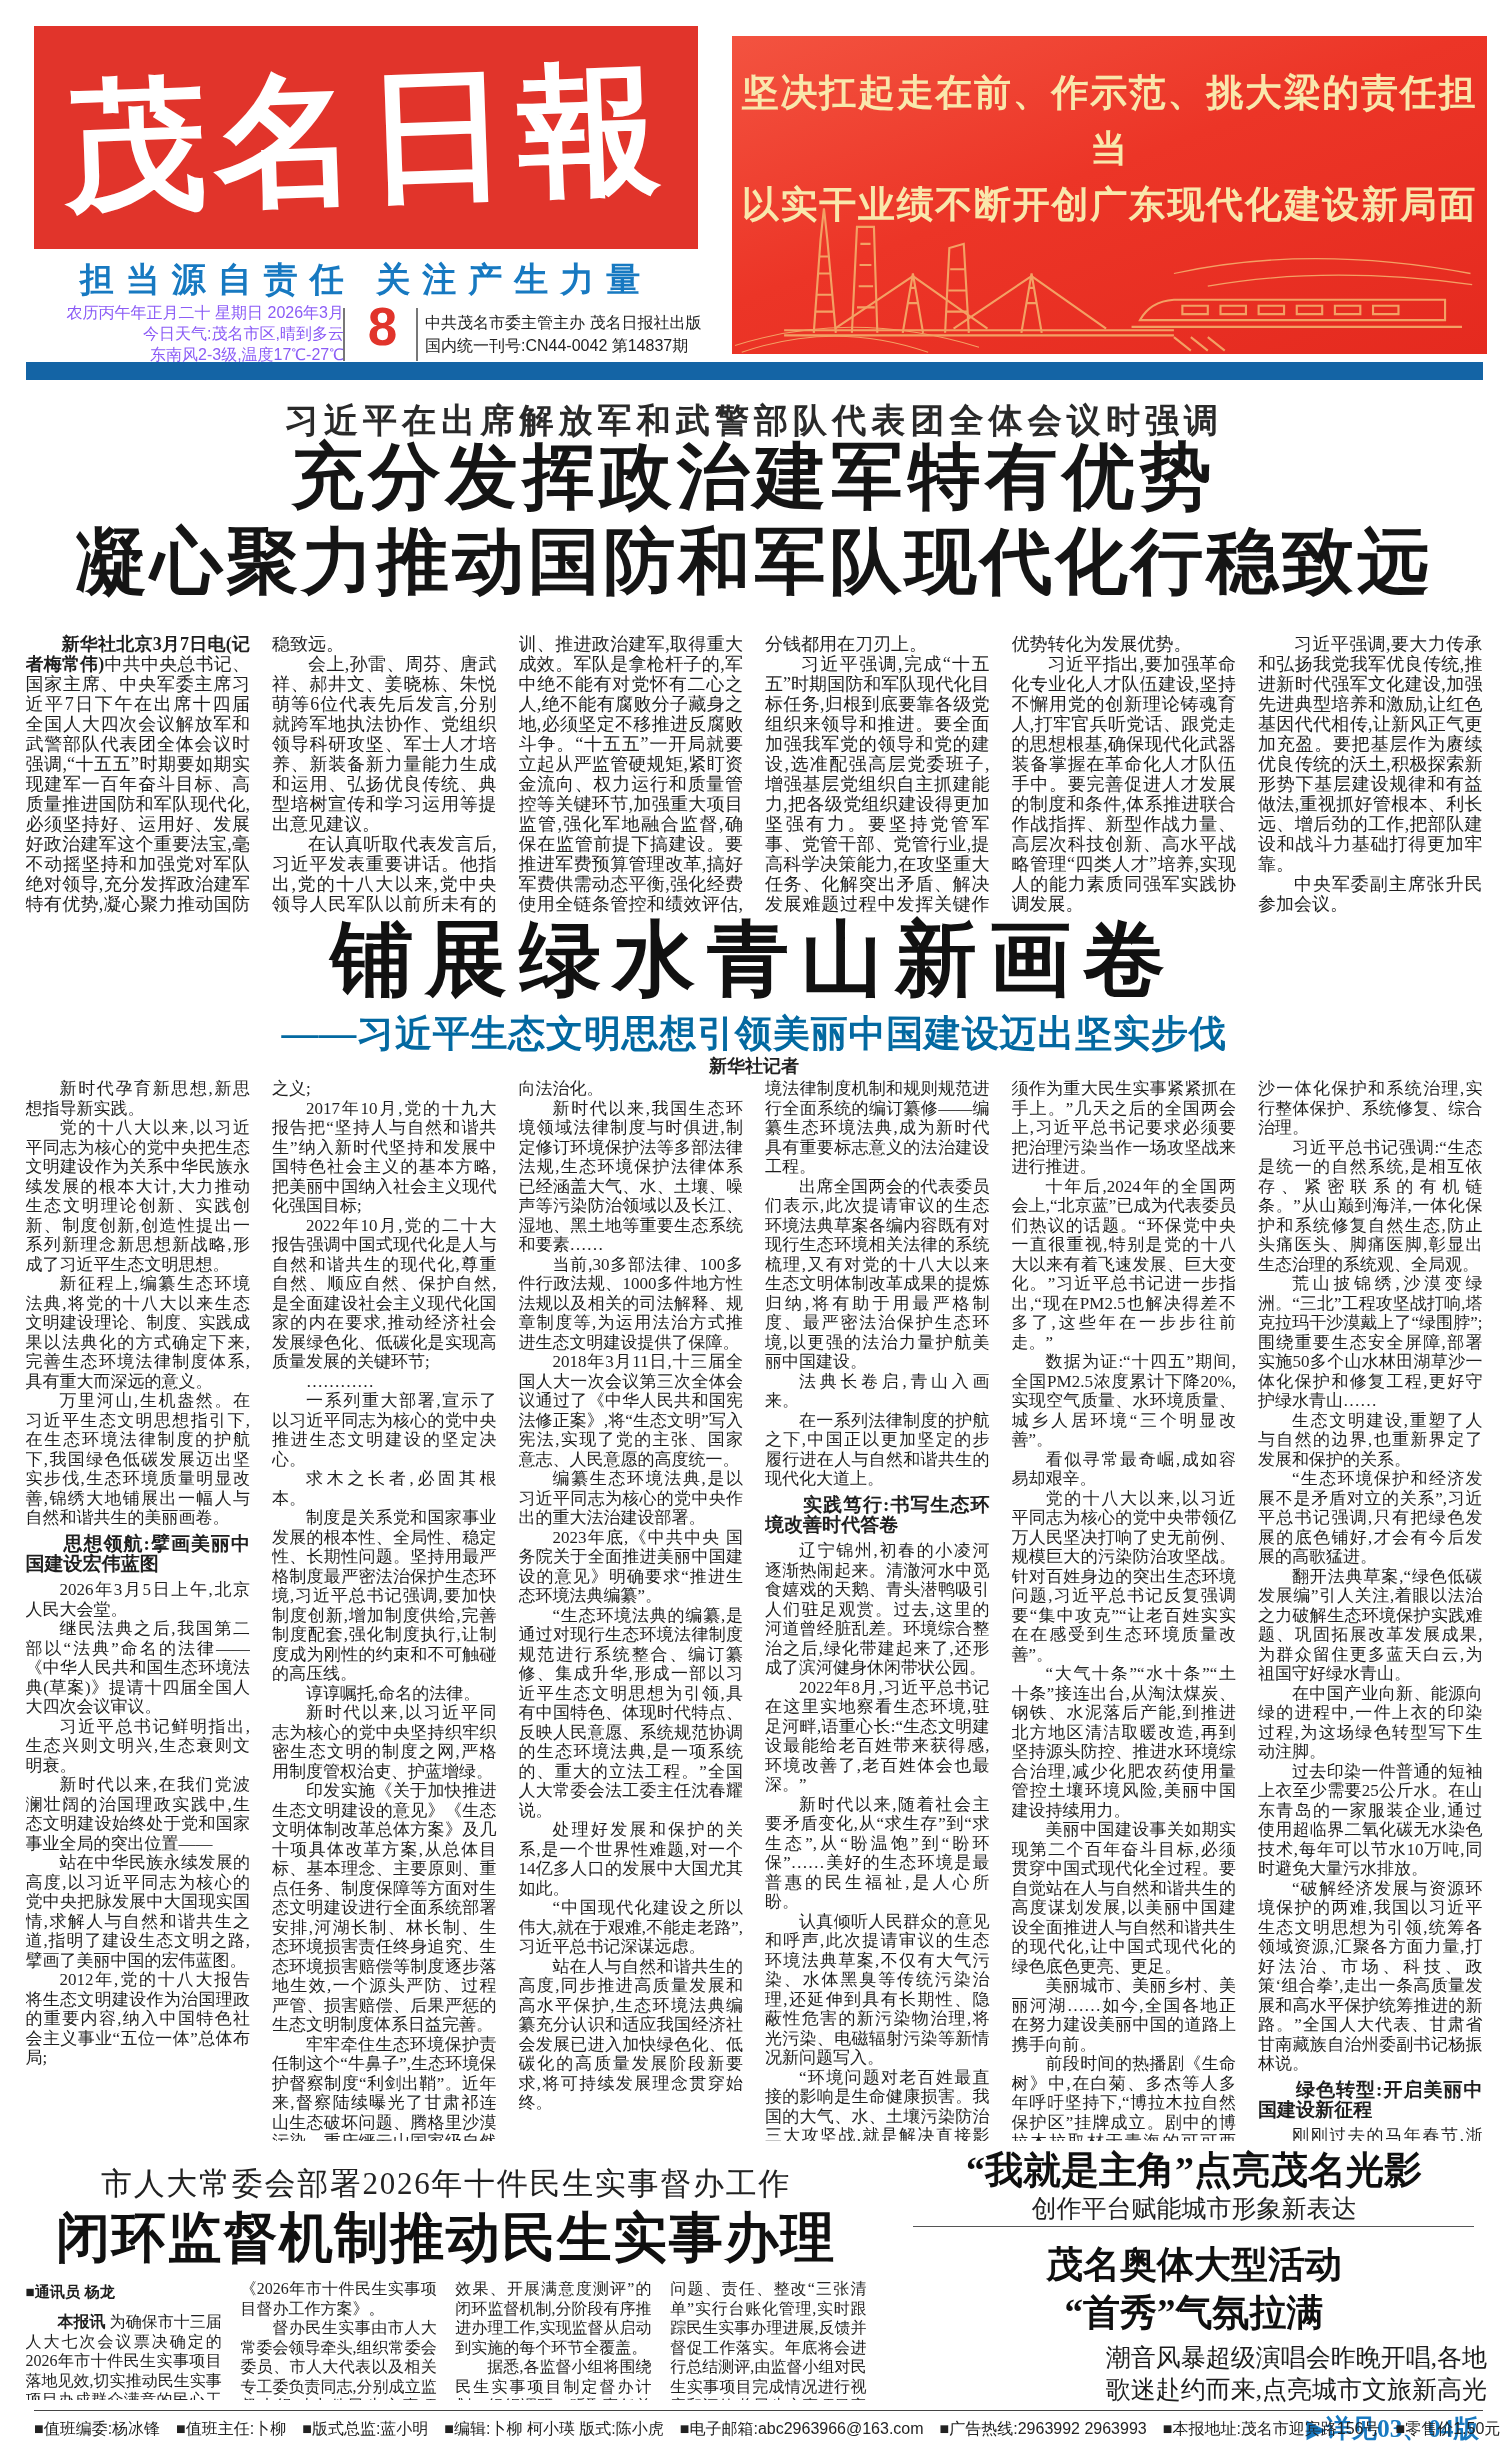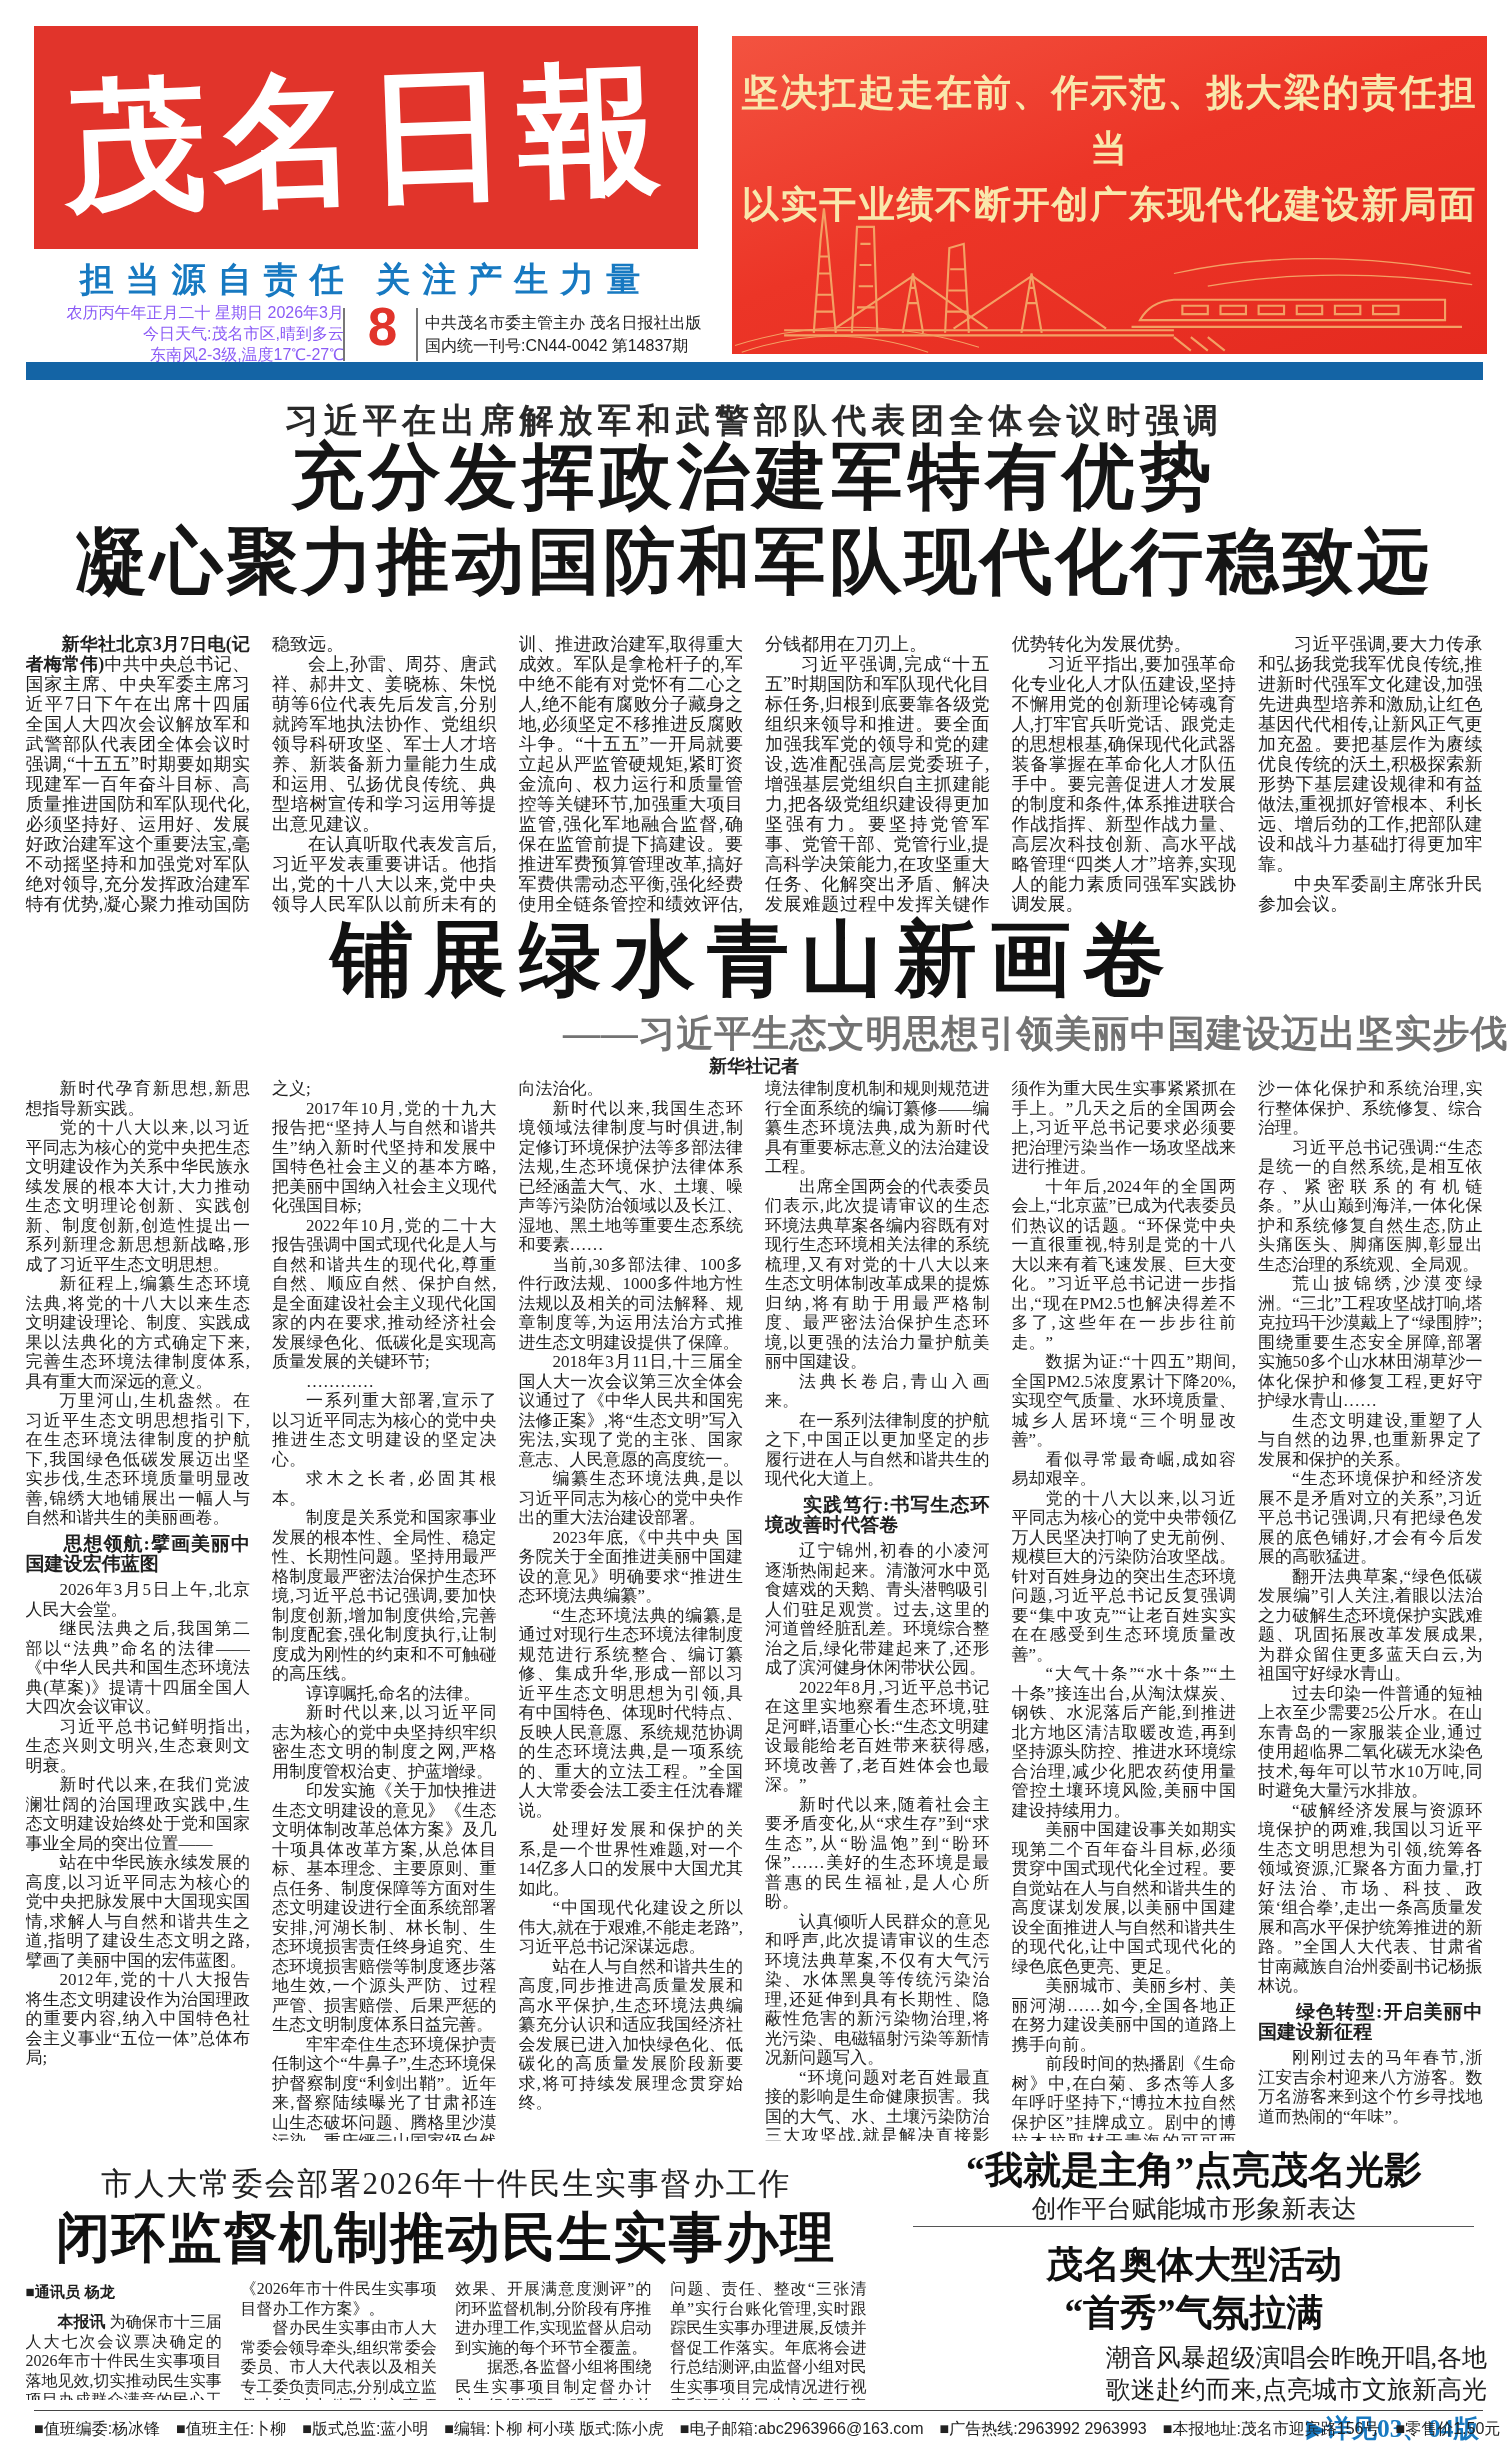--- a/index.html
+++ b/index.html
@@ -33,22 +33,22 @@
           font-weight:600;letter-spacing:5.1px;}
   .head1{left:0;top:438px;width:100%;text-align:center;font-size:72px;color:#151515;
          font-weight:bold;letter-spacing:5.1px;line-height:1.1;}
   .head2{left:0;top:523px;width:100%;text-align:center;font-size:72px;color:#151515;
          font-weight:bold;letter-spacing:3.4px;line-height:1.1;}
   .cols{display:flex;}
   .lead-body{left:25.5px;top:634px;width:1457px;height:279px;gap:22px;
              font-size:18px;line-height:20px;}
   .feature-head{left:0;top:919px;width:100%;text-align:center;font-size:82px;
                 font-weight:bold;color:#111;letter-spacing:12px;line-height:1;}
-  .feature-sub{left:0;top:1009px;width:100%;text-align:right;font-size:37px;
-               font-weight:600;color:#737373;letter-spacing:0.8px;}
+  .feature-sub{left:0;top:1009px;width:100%;text-align:center;font-size:37px;
+               font-weight:600;color:#0369a1;letter-spacing:0.8px;}
   .feature-by{left:0;top:1054px;width:100%;text-align:center;font-size:18px;
               font-weight:bold;color:#222;}
   .feature-body{left:25.5px;top:1079px;width:1457px;height:1062px;gap:22px;
                 font-size:17px;line-height:19.5px;}
   .col{flex:1 1 0;overflow:hidden;}
   .p{margin:0;text-indent:2em;text-align:justify;}
   .p.noind{text-indent:0;}
   .subhead{font-weight:bold;font-size:1.12em;margin:6.8px 0;text-indent:2em;
            text-align:justify;}
   .byline{font-weight:bold;margin:3.4px 0 10.2px 0;font-family:"Liberation Sans",sans-serif;
@@ -225,20 +225,21 @@
       <p class="p">美丽城市、美丽乡村、美丽河湖……如今,全国各地正在努力建设美丽中国的道路上携手向前。</p>
       <p class="p">前段时间的热播剧《生命树》中,在白菊、多杰等人多年呼吁坚持下,“博拉木拉自然保护区”挂牌成立。剧中的博拉木拉取材于青海的可可西里,如今已是三江源国家公园的重要组成部分。</p>
     </div>
     <div class="col">
       <p class="p noind">沙一体化保护和系统治理,实行整体保护、系统修复、综合治理。</p>
       <p class="p">习近平总书记强调:“生态是统一的自然系统,是相互依存、紧密联系的有机链条。”从山巅到海洋,一体化保护和系统修复自然生态,防止头痛医头、脚痛医脚,彰显出生态治理的系统观、全局观。</p>
       <p class="p">荒山披锦绣,沙漠变绿洲。“三北”工程攻坚战打响,塔克拉玛干沙漠戴上了“绿围脖”;围绕重要生态安全屏障,部署实施50多个山水林田湖草沙一体化保护和修复工程,更好守护绿水青山……</p>
       <p class="p">生态文明建设,重塑了人与自然的边界,也重新界定了发展和保护的关系。</p>
       <p class="p">“生态环境保护和经济发展不是矛盾对立的关系”,习近平总书记强调,只有把绿色发展的底色铺好,才会有今后发展的高歌猛进。</p>
       <p class="p">翻开法典草案,“绿色低碳发展编”引人关注,着眼以法治之力破解生态环境保护实践难题、巩固拓展改革发展成果,为群众留住更多蓝天白云,为祖国守好绿水青山。</p>
+      <p class="p">在中国产业向新、能源向绿的进程中,一件上衣的印染过程,为这场绿色转型写下生动注脚。</p>
       <p class="p">过去印染一件普通的短袖上衣至少需要25公斤水。在山东青岛的一家服装企业,通过使用超临界二氧化碳无水染色技术,每年可以节水10万吨,同时避免大量污水排放。</p>
       <p class="p">“破解经济发展与资源环境保护的两难,我国以习近平生态文明思想为引领,统筹各领域资源,汇聚各方面力量,打好法治、市场、科技、政策‘组合拳’,走出一条高质量发展和高水平保护统筹推进的新路。”全国人大代表、甘肃省甘南藏族自治州委副书记杨振林说。</p>
       <div class="subhead">绿色转型:开启美丽中国建设新征程</div>
       <p class="p">刚刚过去的马年春节,浙江安吉余村迎来八方游客。数万名游客来到这个竹乡寻找地道而热闹的“年味”。</p>
     </div>
   </div>
 
 <div class="abs b-kicker">市人大常委会部署2026年十件民生实事督办工作</div>
 <div class="abs b-head">闭环监督机制推动民生实事办理</div>
 <div id="bottom-cols" class="abs cols bottom-body">

